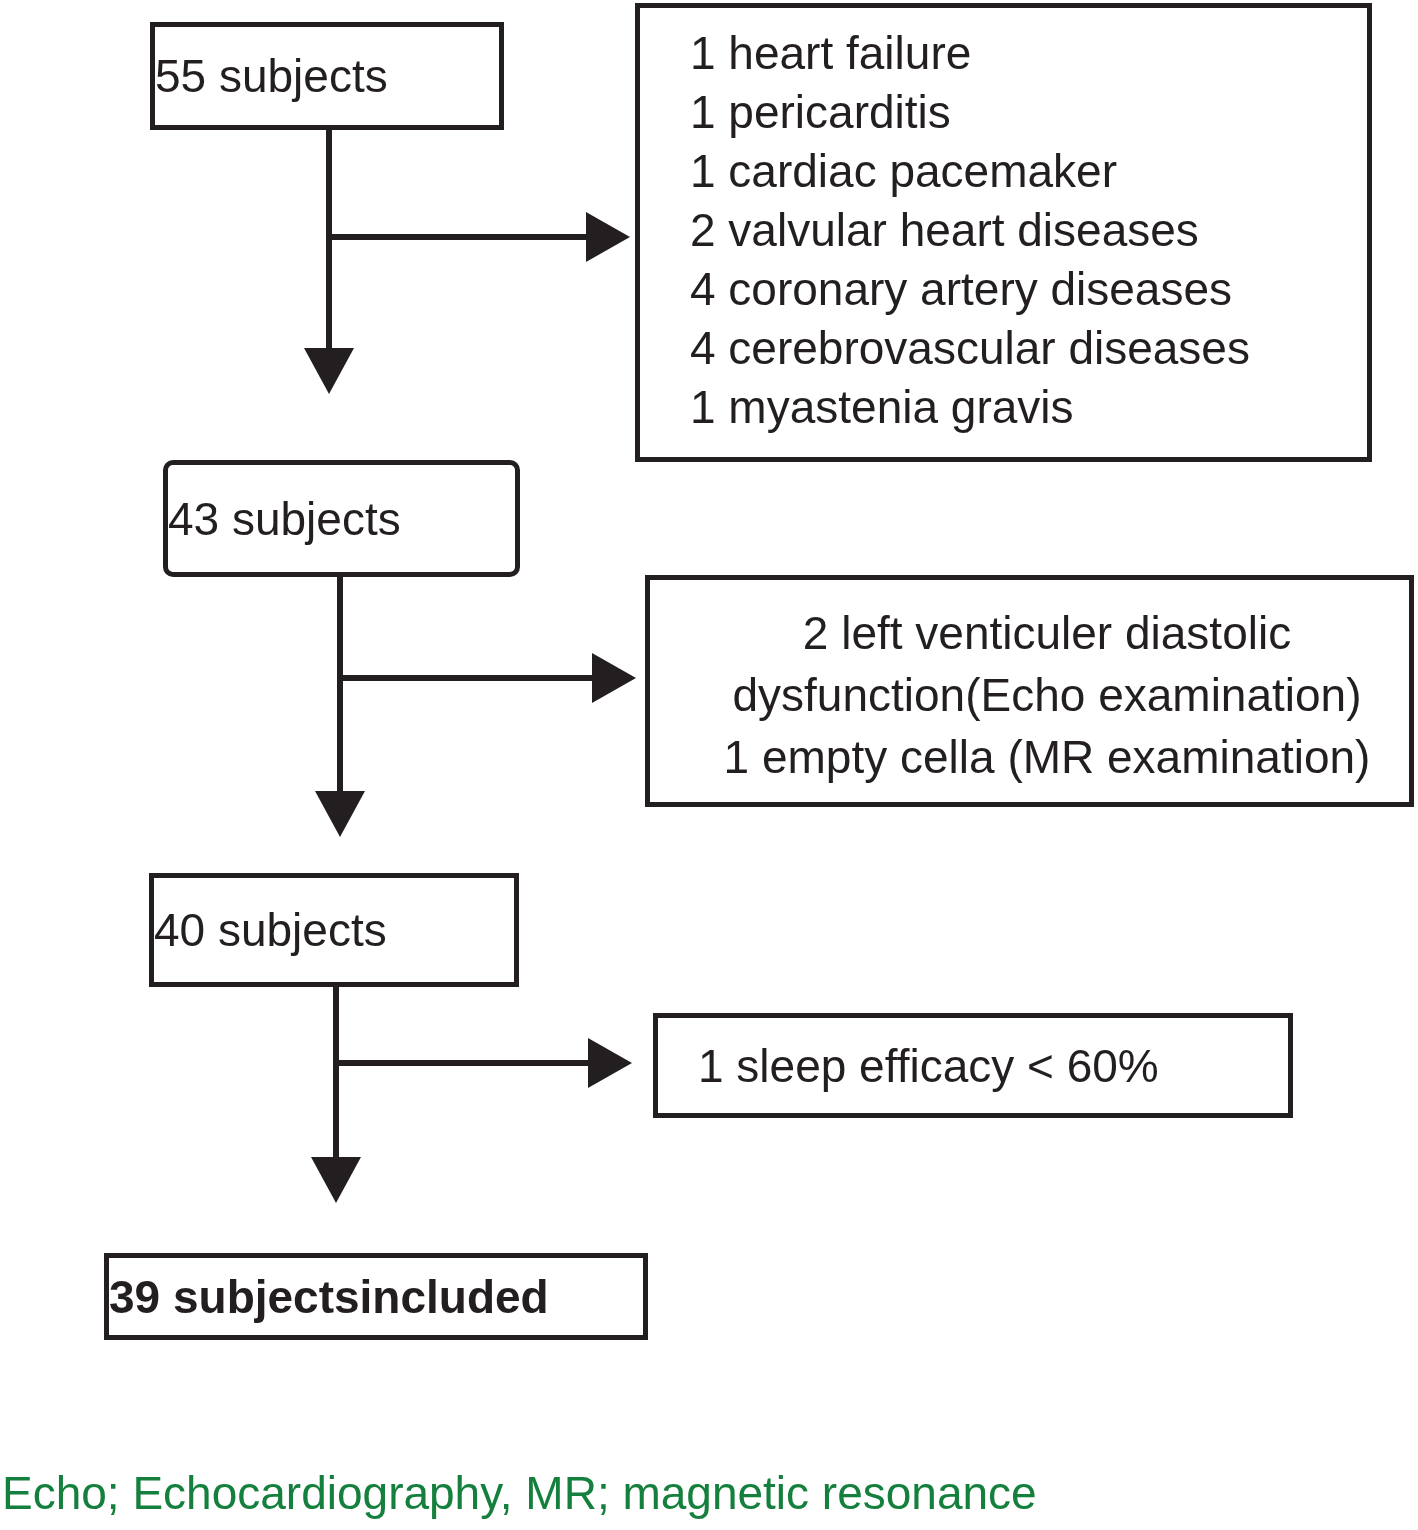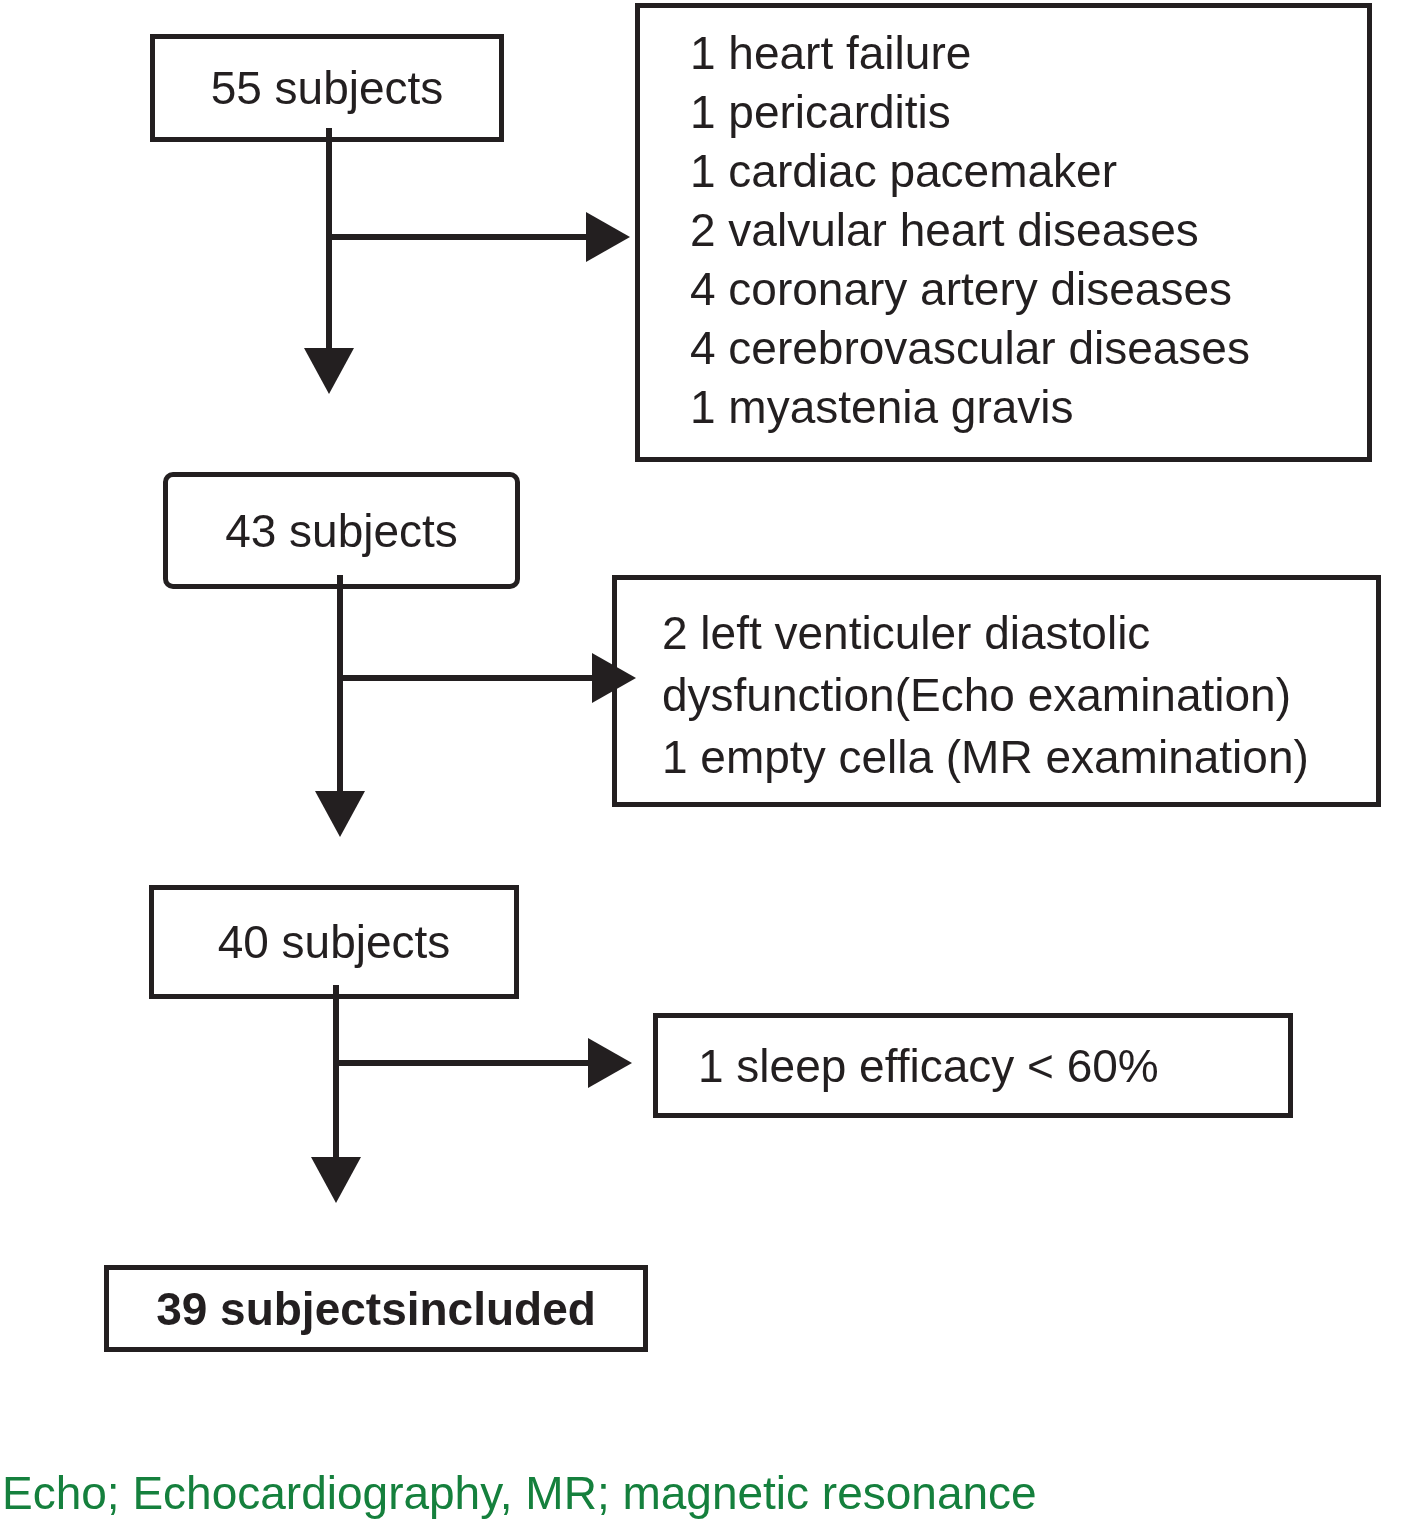--- a/index.html
+++ b/index.html
@@ -19,32 +19,31 @@
     border: 5px solid #231f20;
     background: #ffffff;
     font-size: 46px;
     color: #231f20;
   }
 
   
   .node {
     display: flex;
     align-items: center;
-    justify-content: center;
+    justify-content: flex-start;
     white-space: nowrap;
-    margin-top: 12px;
   }
   .node-0 { left: 150px; top:   22px; width: 354px; height: 108px; }
   .node-1 { left: 163px; top:  460px; width: 357px; height: 117px; border-radius: 10px; }
   .node-2 { left: 149px; top:  873px; width: 370px; height: 114px; }
   .node-3 { left:  104px; top: 1253px; width: 544px; height: 87px; font-weight: bold; }
 
   
   .excl-0 { left: 635px; top:    3px; width: 737px; height: 459px; padding: 16px 1px 0 50px; line-height: 59px; }
-  .excl-1 { left: 612px; top:  575px; width: 769px; height: 232px; padding: 22px 10px 0 45px; line-height: 62px; }
+  .excl-1 { left: 645px; top:  575px; width: 769px; height: 232px; padding: 22px 10px 0 45px; line-height: 62px; text-align: center; }
   .excl-2 { left: 653px; top: 1013px; width: 640px; height: 105px; display: flex; align-items: center; padding-left: 40px; white-space: nowrap; }
 
   .excl-line { white-space: nowrap; }
 
   
   .vline, .hline { position: absolute; background: #231f20; }
   .vline { width: 6px; }
   .hline { height: 6px; }
 
   .v-1 { left: 326px; top:  128px; height: 222px; }

